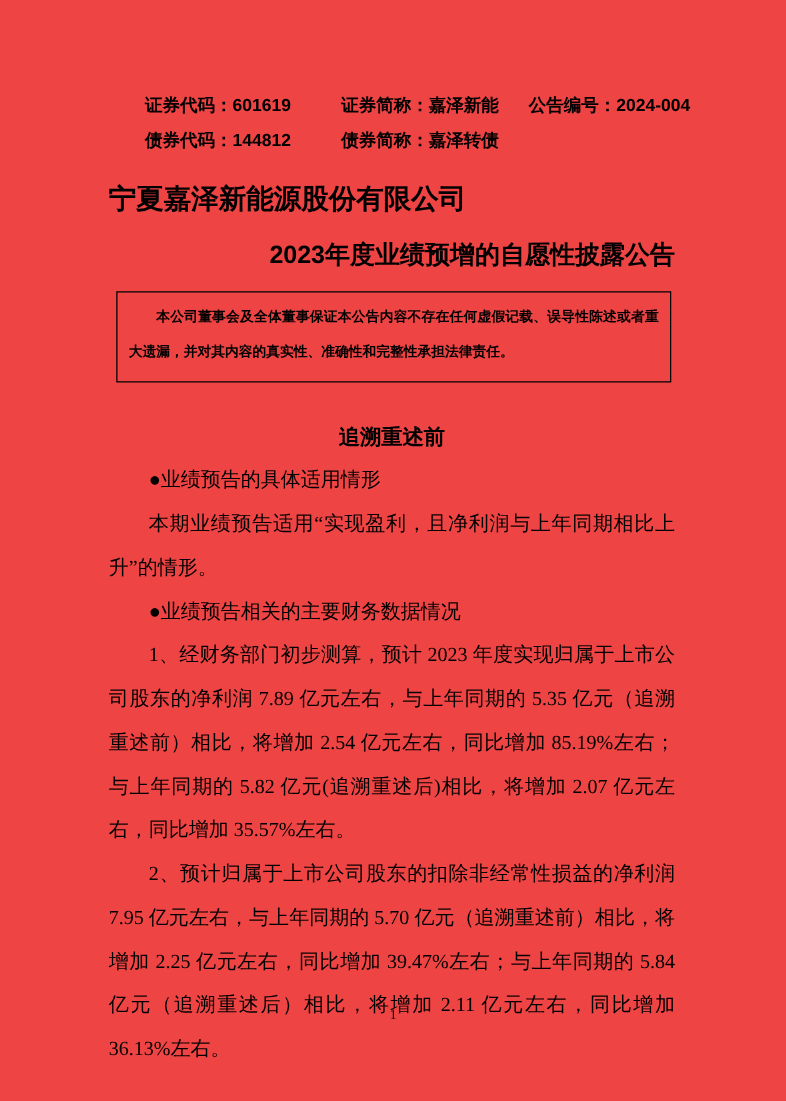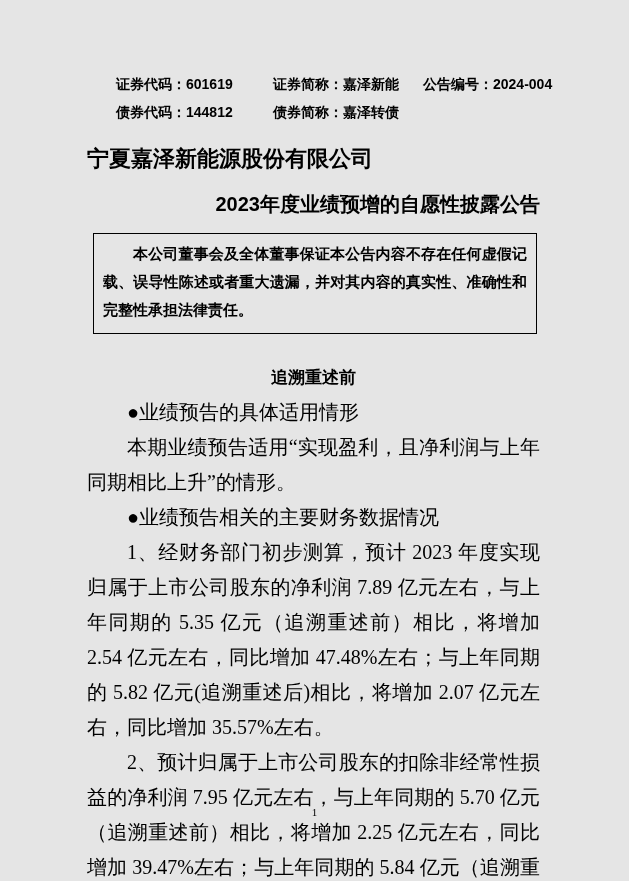--- a/index.html
+++ b/index.html
@@ -8,21 +8,21 @@
       width: 629px;
       height: 881px;
       background: #ffffff;
       color: #000000;
       font-family: "Liberation Serif", "DejaVu Serif", serif;
     }
     .page {
       position: relative;
       width: 629px;
       height: 881px;
-      background: #e5e5e5;
+      background: #ef4444;
       overflow: hidden;
     }
     .content {
       position: absolute;
       left: 87px;
       top: 0;
       width: 453px;
     }
     
     .doc-header { margin-top: 70px; }
@@ -53,38 +53,38 @@
       line-height: 25px;
     }
     
     .disclaimer-box {
       margin-top: 16px;
       margin-left: 6px;
       width: 444px;
       border: 1px solid #000000;
       padding: 6px 9px 9px 9px;
       font-weight: bold;
-      font-size: 15px;
+      font-size: 11px;
       line-height: 28px;
       text-indent: 2em;
       text-align: justify;
     }
     
     .notice-heading {
       margin-top: 26px;
       text-align: center;
       font-family: "Liberation Sans", "DejaVu Sans", sans-serif;
       font-weight: bold;
       font-size: 17px;
       line-height: 35px;
     }
     
     .body-text p {
       margin: 0;
-      font-size: 20px;
+      font-size: 16px;
       line-height: 35px;
     }
     .bullet-line { text-indent: 2em; }
     .para {
       text-indent: 2em;
       text-align: justify;
     }
     
     .page-number {
       position: absolute;
@@ -121,20 +121,20 @@
     <div class="disclaimer-box">
       <span>本公司董事会及全体董事保证本公告内容不存在任何虚假记载、误导性陈述或者重大遗漏，并对其内容的真实性、准确性和完整性承担法律责任。</span>
     </div>
 
     <div class="notice-heading">追溯重述前</div>
 
     <div class="body-text">
       <p class="bullet-line">●业绩预告的具体适用情形</p>
       <p class="para">本期业绩预告适用“实现盈利，且净利润与上年同期相比上升”的情形。</p>
       <p class="bullet-line">●业绩预告相关的主要财务数据情况</p>
-      <p class="para">1、经财务部门初步测算，预计 2023 年度实现归属于上市公司股东的净利润 7.89 亿元左右，与上年同期的 5.35 亿元（追溯重述前）相比，将增加 2.54 亿元左右，同比增加 47.48%左右；与上年同期的 5.82 亿元(追溯重述后)相比，将增加 2.07 亿元左右，同比增加 35.57%左右。</p>
+      <p class="para">1、经财务部门初步测算，预计 2023 年度实现归属于上市公司股东的净利润 7.89 亿元左右，与上年同期的 5.35 亿元（追溯重述前）相比，将增加 2.54 亿元左右，同比增加 85.19%左右；与上年同期的 5.82 亿元(追溯重述后)相比，将增加 2.07 亿元左右，同比增加 35.57%左右。</p>
       <p class="para">2、预计归属于上市公司股东的扣除非经常性损益的净利润 7.95 亿元左右，与上年同期的 5.70 亿元（追溯重述前）相比，将增加 2.25 亿元左右，同比增加 39.47%左右；与上年同期的 5.84 亿元（追溯重述后）相比，将增加 2.11 亿元左右，同比增加 36.13%左右。</p>
     </div>
 
   </div>
 
   <div class="page-number">1</div>
 </div>
 
 </body></html>

